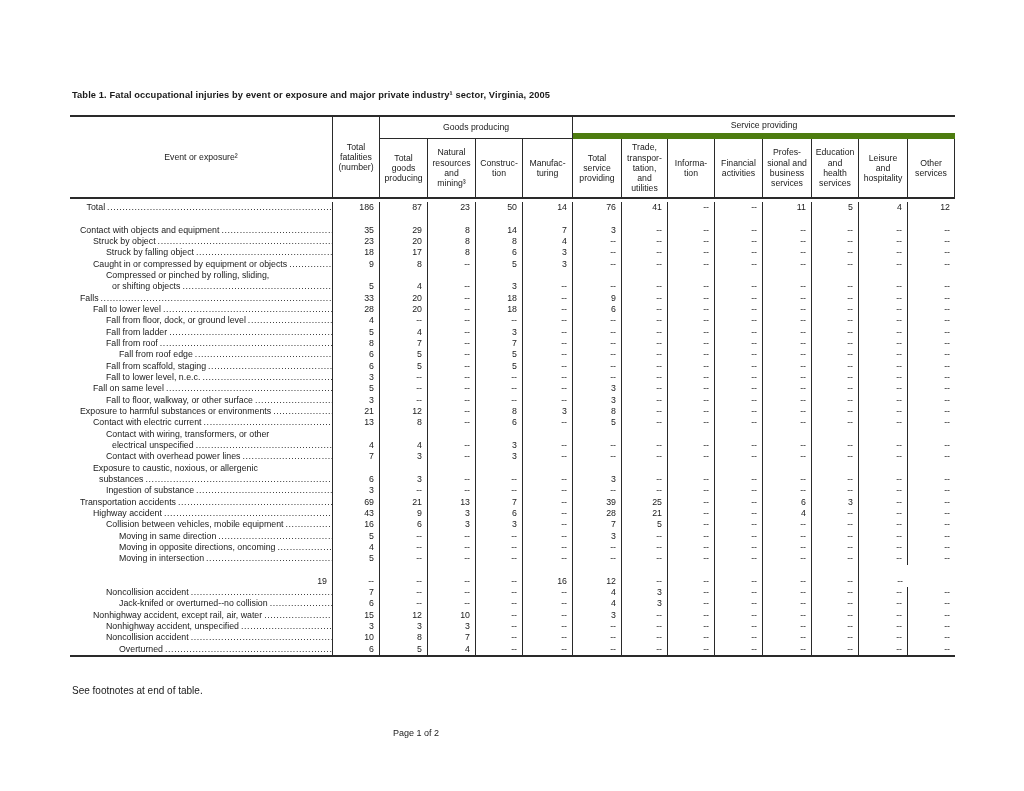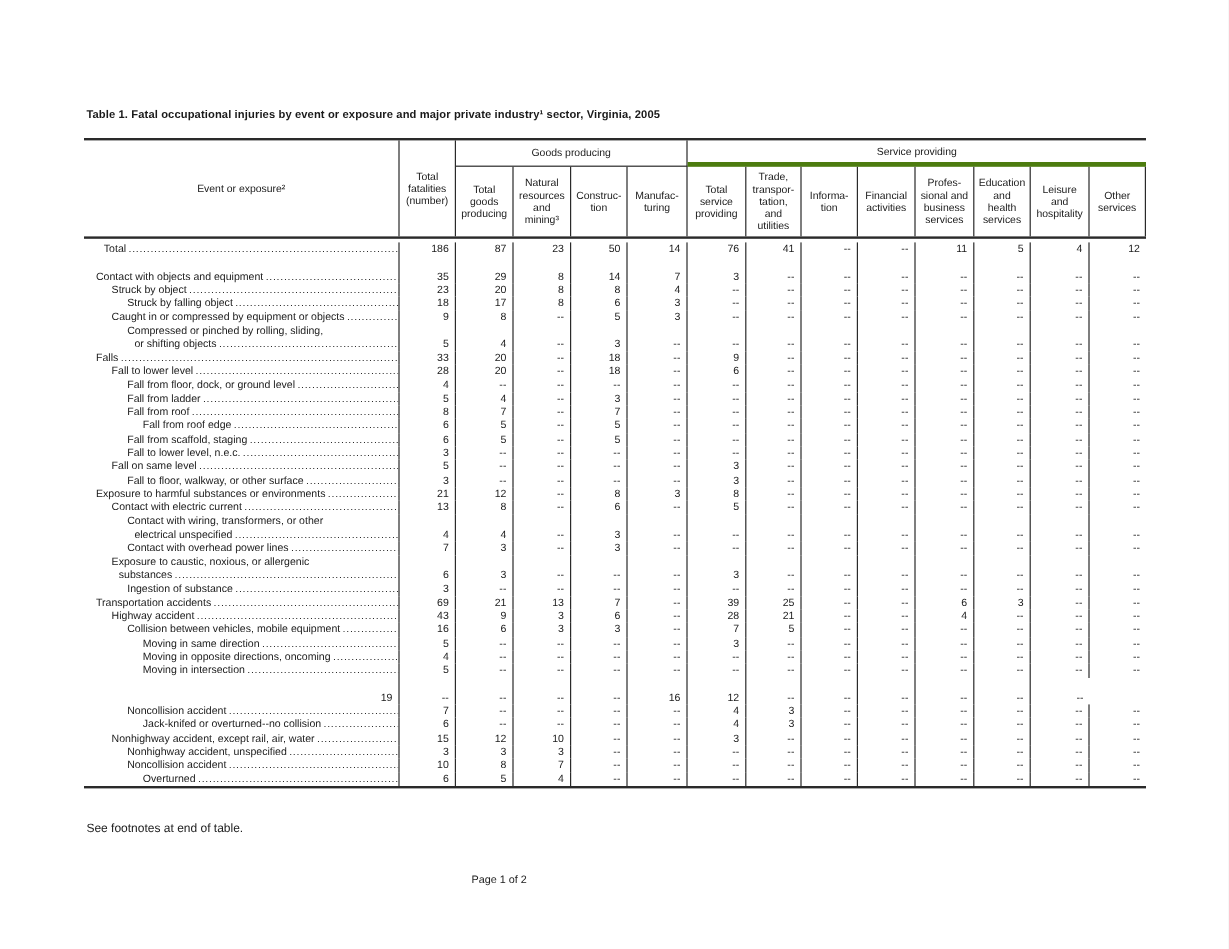--- a/index.html
+++ b/index.html
@@ -21,21 +21,21 @@
     border-top:2px solid #2a2a2a; border-bottom:2px solid #2a2a2a;
   }
   .hc {
     display:flex; align-items:center; justify-content:center; text-align:center;
     font-size:8.7px; line-height:1.18; padding:1px 3px;
     border-right:1px solid #2a2a2a;
   }
   .hc-event  { grid-row:1/3; grid-column:1; }
   .hc-total  { grid-row:1/3; grid-column:2; }
   .hg-goods  { grid-row:1; grid-column:3/7;  border-bottom:1px solid #2a2a2a; border-right:1px solid #2a2a2a; }
-  .hg-service{ grid-row:1; grid-column:7/15; border-bottom:4px solid #4d7c0f; border-right:none; }
+  .hg-service{ grid-row:1; grid-column:7/15; border-bottom:6px solid #4d7c0f; border-right:none; }
   .sub { grid-row:2; }
   .c3{grid-column:3}.c4{grid-column:4}.c5{grid-column:5}.c6{grid-column:6}
   .c7{grid-column:7}.c8{grid-column:8}.c9{grid-column:9}.c10{grid-column:10}
   .c11{grid-column:11}.c12{grid-column:12}.c13{grid-column:13}.c14{grid-column:14}
 
   
   .tbody { border-bottom:2px solid #2a2a2a; padding-top:3px; }
   .trow { display:grid; grid-template-columns:var(--cols); height:11.33px; }
   .trow.dbl { height:22.66px; }
   .lcell {

